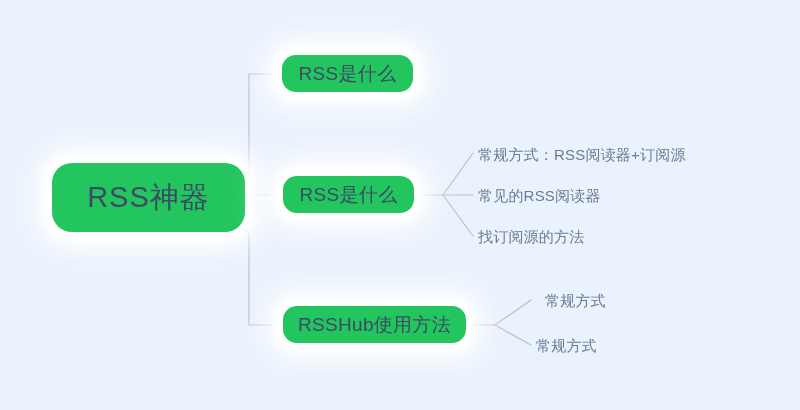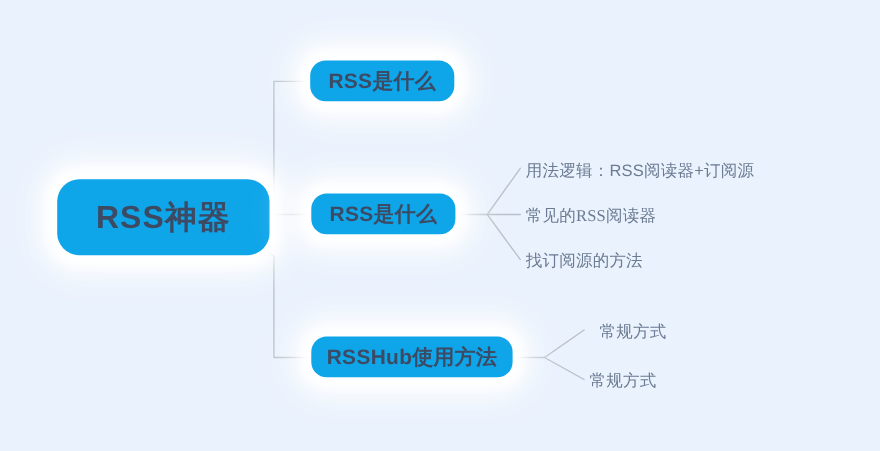--- a/index.html
+++ b/index.html
@@ -24,24 +24,24 @@
     top: 0;
     width: 800px;
     height: 410px;
   }
   .node {
     position: absolute;
     display: flex;
     align-items: center;
     justify-content: center;
     box-sizing: border-box;
-    background: #0ea5e9;
+    background: #22c55e;
     border-radius: 14px;
     color: #3d4a63;
-    font-weight: bold;
+    font-weight: normal;
     white-space: nowrap;
     letter-spacing: 0.3px;
     box-shadow:
       0 0 10px 9px rgba(255,255,255,0.95),
       0 0 22px 16px rgba(255,255,255,0.72),
       0 0 34px 24px rgba(255,255,255,0.38);
   }
   .node-root {
     left: 52px;
     top: 163px;
@@ -73,21 +73,21 @@
   }
   .leaf {
     position: absolute;
     color: #6b7b93;
     font-size: 15px;
     font-weight: normal;
     white-space: nowrap;
     letter-spacing: 0.2px;
   }
   #leaf-logic   { left: 478px; top: 146px; }
-  #leaf-readers { left: 478px; top: 187px; font-family: Liberation Serif, serif; }
+  #leaf-readers { left: 478px; top: 187px; }
   #leaf-find    { left: 478px; top: 228px; }
   #leaf-normal  { left: 536px; top: 292px; margin-left: 9px; }
   #leaf-advanced{ left: 536px; top: 337px; }
 </style>
 </head>
 <body>
 
 <div id="mindmap">
 
   <svg id="connector-layer" viewBox="0 0 800 410" width="800" height="410" xmlns="http://www.w3.org/2000/svg">
@@ -119,19 +119,19 @@
   </div>
 
   <div class="node node-l2" id="node-how">
     <span>RSS是什么</span>
   </div>
 
   <div class="node node-l2" id="node-rsshub">
     <span>RSSHub使用方法</span>
   </div>
 
-  <div class="leaf" id="leaf-logic">用法逻辑：RSS阅读器+订阅源</div>
+  <div class="leaf" id="leaf-logic">常规方式：RSS阅读器+订阅源</div>
   <div class="leaf" id="leaf-readers">常见的RSS阅读器</div>
   <div class="leaf" id="leaf-find">找订阅源的方法</div>
   <div class="leaf" id="leaf-normal">常规方式</div>
   <div class="leaf" id="leaf-advanced">常规方式</div>
 
 </div>
 
 </body></html>

